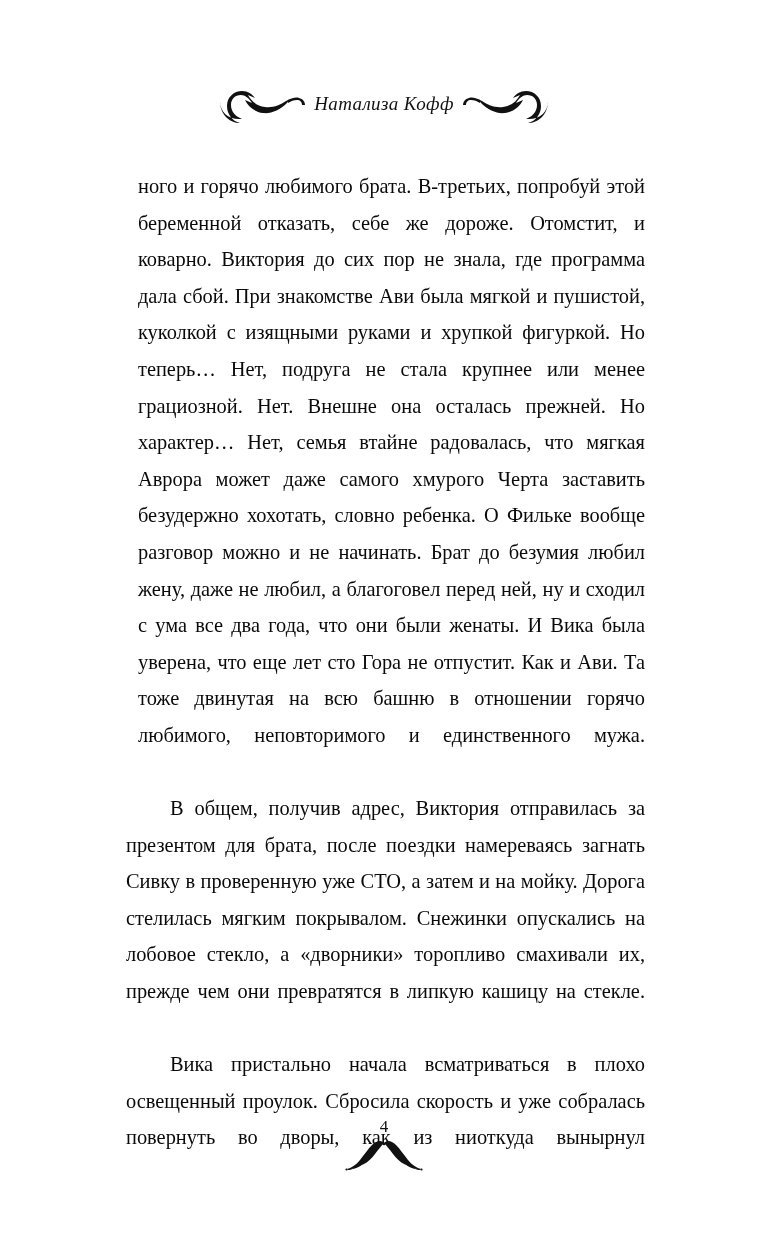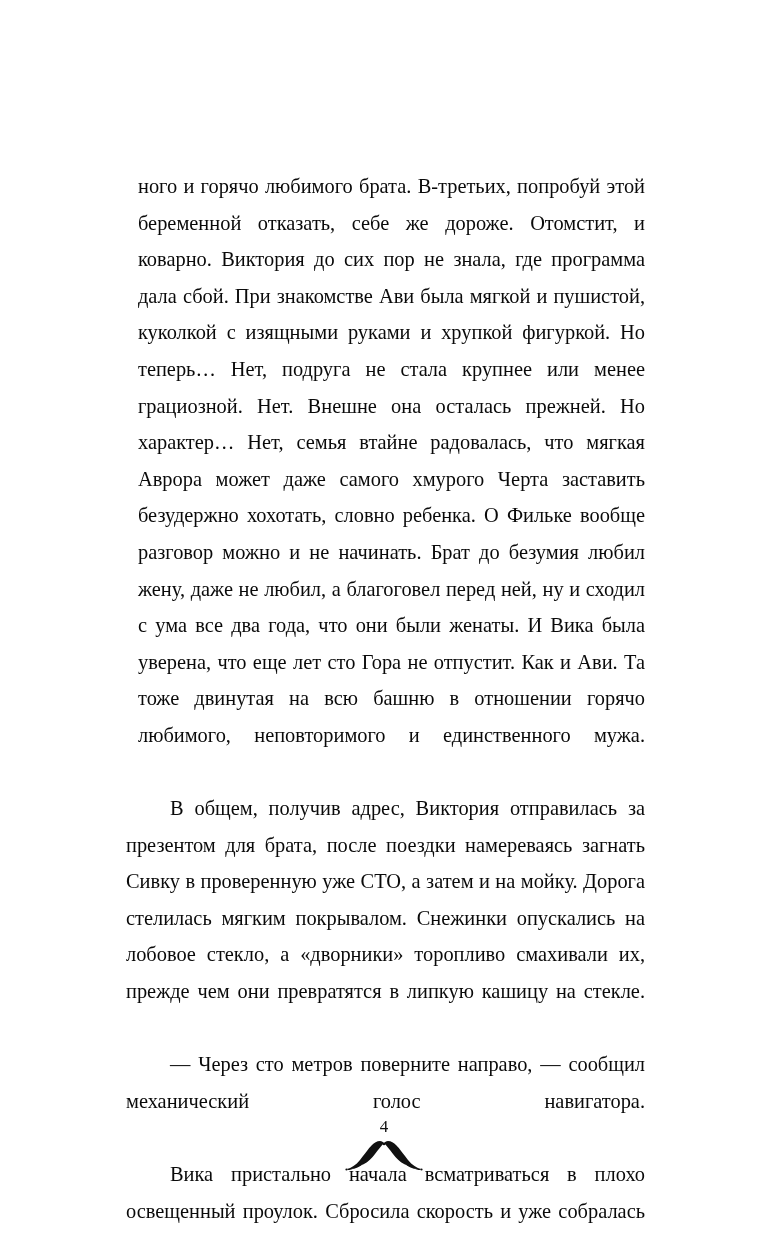--- a/index.html
+++ b/index.html
@@ -107,25 +107,37 @@
     display: block;
     width: 104px;
     height: 34px;
   }
 </style>
 </head>
 <body>
 
 <div class="page">
 
+  <div class="running-head">
+    <svg class="ornament-left" viewBox="0 0 92 44" aria-hidden="true">
+      <path d="M2 18 C2 32, 12 40, 22 40 C14 38, 9 31, 9 23 C9 14, 16 8, 24 8 C30 8, 34 11, 37 15 L30 12 C33 18, 39 23, 47 24 C55 25, 62 22, 68 18 L72 16 L69 20 C62 27, 53 31, 45 30 C36 29, 30 23, 27 17 L34 20 C31 15, 27 12, 23 12 C17 12, 13 16, 13 22 C13 28, 17 33, 22 35 L24 36 L21 36 C10 36, 2 29, 2 18 Z" fill="#111111"></path>
+      <path d="M70 17 C74 15, 78 14, 81 15 C85 16, 87 19, 87 22 L84 22 C84 19, 82 17, 79 17 C76 17, 73 18, 70 20 Z" fill="#111111"></path>
+    </svg>
+
+    <span class="running-head-title">Натализа Кофф</span>
+
+    <svg class="ornament-right" viewBox="0 0 92 44" aria-hidden="true">
+      <path d="M2 18 C2 32, 12 40, 22 40 C14 38, 9 31, 9 23 C9 14, 16 8, 24 8 C30 8, 34 11, 37 15 L30 12 C33 18, 39 23, 47 24 C55 25, 62 22, 68 18 L72 16 L69 20 C62 27, 53 31, 45 30 C36 29, 30 23, 27 17 L34 20 C31 15, 27 12, 23 12 C17 12, 13 16, 13 22 C13 28, 17 33, 22 35 L24 36 L21 36 C10 36, 2 29, 2 18 Z" fill="#111111"></path>
+      <path d="M70 17 C74 15, 78 14, 81 15 C85 16, 87 19, 87 22 L84 22 C84 19, 82 17, 79 17 C76 17, 73 18, 70 20 Z" fill="#111111"></path>
+    </svg>
+  </div>
 
   <div class="textblock">
     <p class="para noindent">ного и горячо любимого брата. В-третьих, попробуй этой беременной отказать, себе же дороже. Отомстит, и коварно. Виктория до сих пор не знала, где программа дала сбой. При знакомстве Ави была мягкой и пушистой, куколкой с изящными руками и хрупкой фигуркой. Но теперь… Нет, подруга не стала крупнее или менее грациозной. Нет. Внешне она осталась прежней. Но характер… Нет, семья втайне радовалась, что мягкая Аврора может даже самого хмурого Черта заставить безудержно хохотать, словно ребенка. О Фильке вообще разговор можно и не начинать. Брат до безумия любил жену, даже не любил, а благоговел перед ней, ну и сходил с ума все два года, что они были женаты. И Вика была уверена, что еще лет сто Гора не отпустит. Как и Ави. Та тоже двинутая на всю башню в отношении горячо любимого, неповторимого и единственного мужа.</p>
     <p class="para indent">В общем, получив адрес, Виктория отправилась за презентом для брата, после поездки намереваясь загнать Сивку в проверенную уже СТО, а затем и на мойку. Дорога стелилась мягким покрывалом. Снежинки опускались на лобовое стекло, а «дворники» торопливо смахивали их, прежде чем они превратятся в липкую кашицу на стекле.</p>
-    <p class="para indent">— Через сто метров поверните направо, — сообщил механический голос навигатора.</p>
     <p class="para indent">Вика пристально начала всматриваться в плохо освещенный проулок. Сбросила скорость и уже собралась повернуть во дворы, как из ниоткуда вынырнул</p>
   </div>
 
   <div class="footer">
     <div class="folio">4</div>
     <svg class="footer-ornament" viewBox="0 0 104 34" aria-hidden="true">
       <path d="M52 4 C49 7, 46 11, 43 15 C40 19, 36 23, 32 25 L30 26 C34 21, 38 15, 41 10 L44 6 C41 12, 37 19, 32 24 C28 28, 23 30, 19 30 C22 28, 26 25, 29 21 C32 17, 35 12, 38 8 C36 13, 33 19, 29 24 C25 29, 20 31, 16 31 L15 30 C19 29, 24 26, 28 21 C32 16, 36 10, 40 6 C42 4, 45 2, 48 2 C50 2, 51 3, 52 4 Z" fill="#111111"></path>
       <path d="M52 4 C55 7, 58 11, 61 15 C64 19, 68 23, 72 25 L74 26 C70 21, 66 15, 63 10 L60 6 C63 12, 67 19, 72 24 C76 28, 81 30, 85 30 C82 28, 78 25, 75 21 C72 17, 69 12, 66 8 C68 13, 71 19, 75 24 C79 29, 84 31, 88 31 L89 30 C85 29, 80 26, 76 21 C72 16, 68 10, 64 6 C62 4, 59 2, 56 2 C54 2, 53 3, 52 4 Z" fill="#111111"></path>
       <circle cx="52" cy="5" r="1.3" fill="#111111"></circle>
       <circle cx="14.5" cy="30.5" r="1.1" fill="#111111"></circle>

